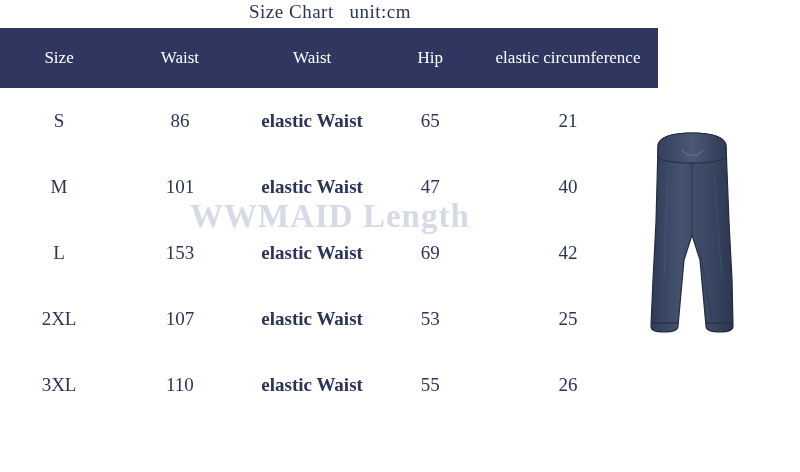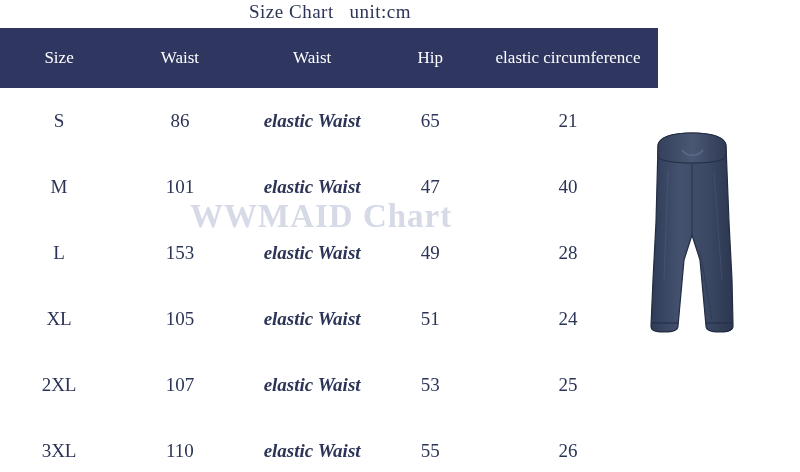--- a/index.html
+++ b/index.html
@@ -61,21 +61,20 @@
     vertical-align: middle;
     font-family: "Liberation Serif", serif;
   }
   td.col-size, td.col-length, td.col-hip, td.col-open {
     font-size: 20px;
   }
   td.col-waist {
     font-size: 16px;
     font-weight: bold;
     font-family: "Liberation Serif", serif;
-    font-style: italic;
   }
   .col-w-size { width: 105px; }
   .col-w-length { width: 110px; }
   .col-w-waist { width: 125px; }
   .col-w-hip { width: 85px; }
   .col-w-open { width: 160px; }
 
   .watermark {
     position: absolute;
     left: 190px;
@@ -137,48 +136,41 @@
         <td class="col-size">M</td>
         <td class="col-length">101</td>
         <td class="col-waist">elastic Waist</td>
         <td class="col-hip">47</td>
         <td class="col-open">40</td>
       </tr>
       <tr>
         <td class="col-size">L</td>
         <td class="col-length">153</td>
         <td class="col-waist">elastic Waist</td>
-        <td class="col-hip">49</td>
-        <td class="col-open">28</td>
-      </tr>
-      <tr>
-        <td class="col-size">XL</td>
-        <td class="col-length">105</td>
-        <td class="col-waist">elastic Waist</td>
-        <td class="col-hip">51</td>
-        <td class="col-open">24</td>
+        <td class="col-hip">69</td>
+        <td class="col-open">42</td>
       </tr>
       <tr>
         <td class="col-size">2XL</td>
         <td class="col-length">107</td>
         <td class="col-waist">elastic Waist</td>
         <td class="col-hip">53</td>
         <td class="col-open">25</td>
       </tr>
       <tr>
         <td class="col-size">3XL</td>
         <td class="col-length">110</td>
         <td class="col-waist">elastic Waist</td>
         <td class="col-hip">55</td>
         <td class="col-open">26</td>
       </tr>
     </tbody>
   </table>
 
-  <div class="watermark">WWMAID Chart</div>
+  <div class="watermark">WWMAID Length</div>
 
   <div class="product">
     <svg class="pants-svg" width="145" height="215" viewBox="0 0 145 215">
       <defs>
         <linearGradient id="fabric" x1="0" y1="0" x2="1" y2="0">
           <stop offset="0%" stop-color="#2f3c58"></stop>
           <stop offset="35%" stop-color="#44526f"></stop>
           <stop offset="70%" stop-color="#3a4863"></stop>
           <stop offset="100%" stop-color="#2c3750"></stop>
         </linearGradient>

